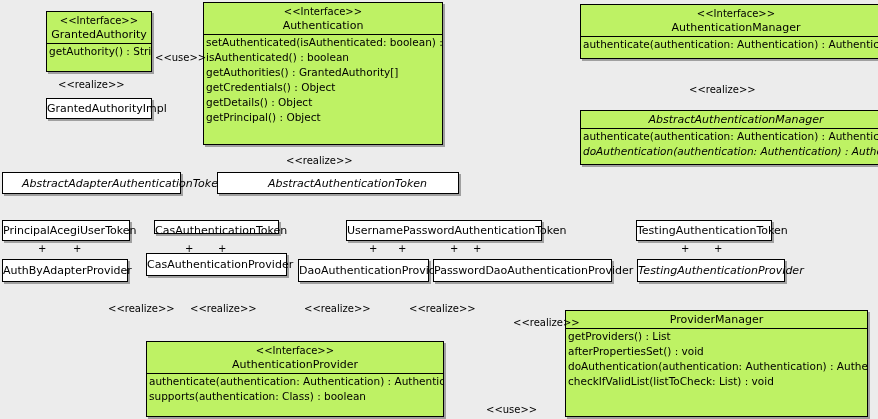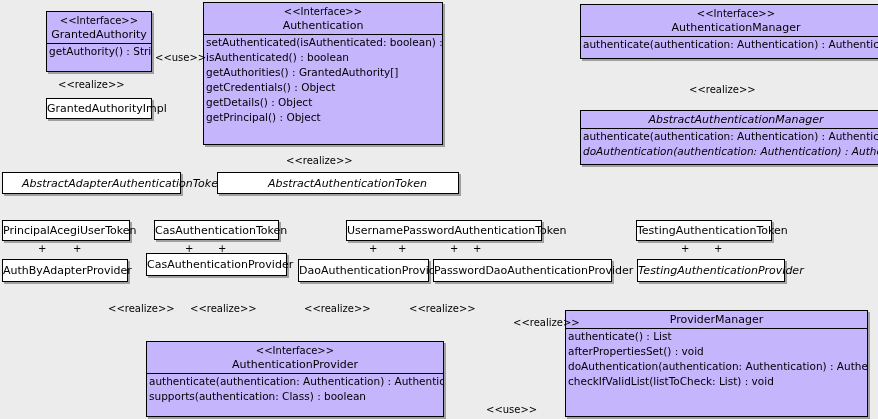--- a/index.html
+++ b/index.html
@@ -14,21 +14,21 @@
     position: relative;
     width: 878px;
     height: 419px;
     background: #ececec;
     overflow: hidden;
   }
 
   
   .uml-class {
     position: absolute;
-    background: #c4b5fd;
+    background: #bef264;
     border: 1px solid #000000;
     box-sizing: border-box;
     box-shadow: 2px 2px 0 rgba(0,0,0,0.32);
     z-index: 5;
   }
   .uml-head {
     text-align: center;
     padding: 2px 4px 1px 4px;
   }
   .uml-stereo {
@@ -265,21 +265,21 @@
   </div>
 
   <div class="uml-simple abstract" style="left:217px; top:172px; width:242px; height:22px; line-height:21px;">
     <span>AbstractAuthenticationToken</span>
   </div>
 
   <div class="uml-simple" style="left:2px; top:220px; width:128px; height:21px;">
     <span>PrincipalAcegiUserToken</span>
   </div>
 
-  <div class="uml-simple" style="left:154px; top:220px; width:125px; height:20px;">
+  <div class="uml-simple" style="left:154px; top:220px; width:125px; height:14px;">
     <span>CasAuthenticationToken</span>
   </div>
 
   <div class="uml-simple" style="left:346px; top:220px; width:196px; height:21px;">
     <span>UsernamePasswordAuthenticationToken</span>
   </div>
 
   <div class="uml-simple" style="left:636px; top:220px; width:136px; height:21px;">
     <span>TestingAuthenticationToken</span>
   </div>
@@ -315,21 +315,21 @@
       <div class="uml-member">supports(authentication: Class) : boolean</div>
     </div>
   </div>
 
   <div class="uml-class" style="left:565px; top:310px; width:303px; height:107px;">
     <div class="uml-head" style="padding-top:1px;">
       <span class="uml-name">ProviderManager</span>
     </div>
     <div class="uml-sep"></div>
     <div class="uml-members">
-      <div class="uml-member">authenticate() : List</div>
+      <div class="uml-member">getProviders() : List</div>
       <div class="uml-member">afterPropertiesSet() : void</div>
       <div class="uml-member">doAuthentication(authentication: Authentication) : Authentication</div>
       <div class="uml-member">checkIfValidList(listToCheck: List) : void</div>
     </div>
   </div>
 
   <div class="edge-label" style="left:155px; top:52px;">&lt;&lt;use&gt;&gt;</div>
 
   <div class="edge-label" style="left:58px; top:79px;">&lt;&lt;realize&gt;&gt;</div>
 

